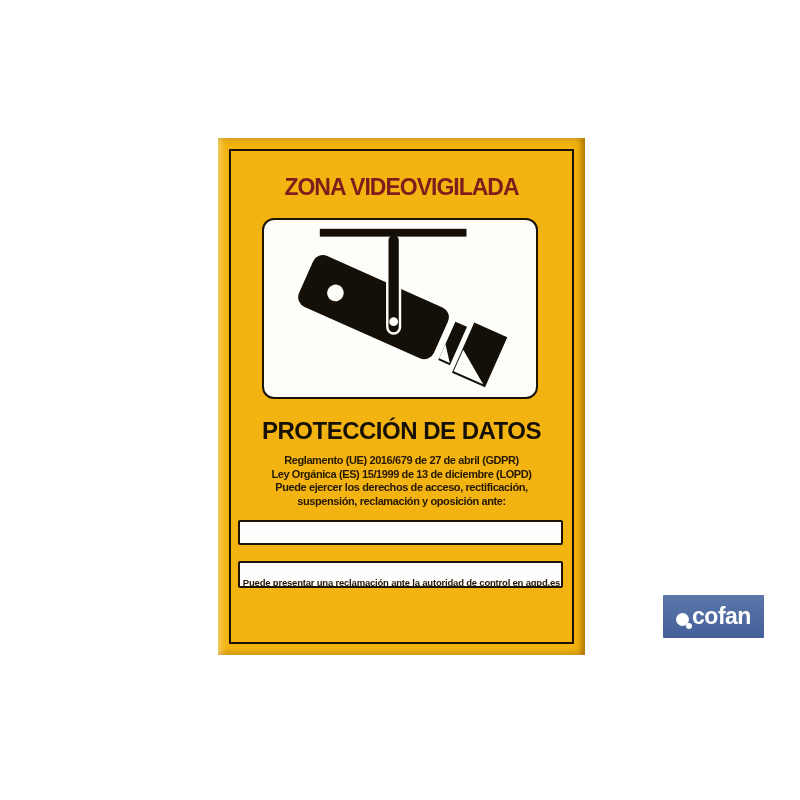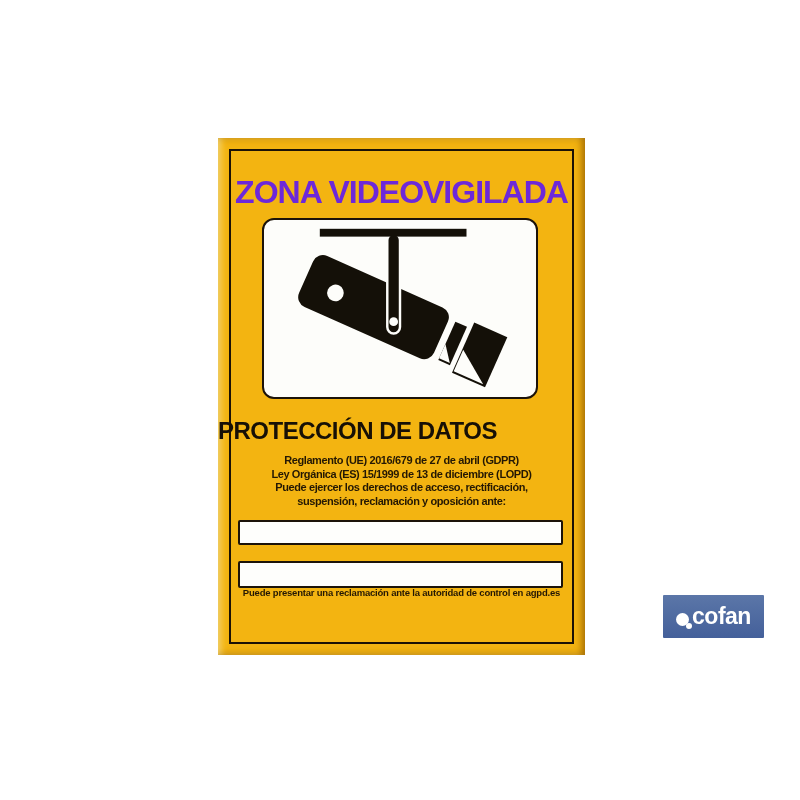--- a/index.html
+++ b/index.html
@@ -11,48 +11,48 @@
     background:#f3b411;
     box-shadow: inset -6px 0 6px -2px rgba(148,94,2,.65),
                 inset 5px 0 6px -2px rgba(255,241,175,.6),
                 inset 0 -4px 6px -2px rgba(148,94,2,.4),
                 inset 0 4px 6px -2px rgba(170,112,8,.3);
   }
   .sign-border { position:absolute; inset:11px; border:2.5px solid #1b1206; pointer-events:none; }
 
   .sign-title {
     position:absolute; left:0; right:0; top:36px; text-align:center;
-    font-size:32px; font-weight:bold; letter-spacing:-1px; color:#6d28d9;
+    font-size:23px; font-weight:bold; letter-spacing:-1px; color:#7f1d1d;
   }
 
   .panel {
     position:absolute; left:44px; top:80px; width:276px; height:181px;
     background:#fdfdfa; border:2px solid #1c1309; border-radius:12px;
   }
   .panel svg { display:block; width:100%; height:100%; }
 
   .section-title {
-    position:absolute; left:0; right:0; top:279px; 
+    position:absolute; left:0; right:0; top:279px; text-align:center;
     font-size:24px; font-weight:bold; letter-spacing:-0.5px; color:#171006;
   }
 
   .legal {
     position:absolute; left:0; right:0; top:316px; text-align:center;
     font-size:11px; line-height:13.6px; font-weight:bold; letter-spacing:-0.4px; color:#241804;
   }
 
   .blank-field {
     position:absolute; left:20px; width:325px; background:#fefefc;
     border:2px solid #1c1309; border-radius:2px;
   }
   .blank-field.f1 { top:382px; height:25px; }
   .blank-field.f2 { top:423px; height:27px; }
 
   .footer-note {
-    position:absolute; left:0; right:0; top:448px; text-align:center;
+    position:absolute; left:0; right:0; top:438px; text-align:center;
     font-size:9.5px; line-height:13.5px; font-weight:bold; letter-spacing:-0.2px; color:#241804;
   }
 
   .brand-logo {
     position:absolute; left:663px; top:595px; width:101px; height:43px;
     background:linear-gradient(#5b76a8, #44609a);
     display:flex; align-items:center; justify-content:center; gap:2px;
     border-radius:1px;
   }
   .mark { position:relative; width:14px; height:14px; margin-top:6px; }

